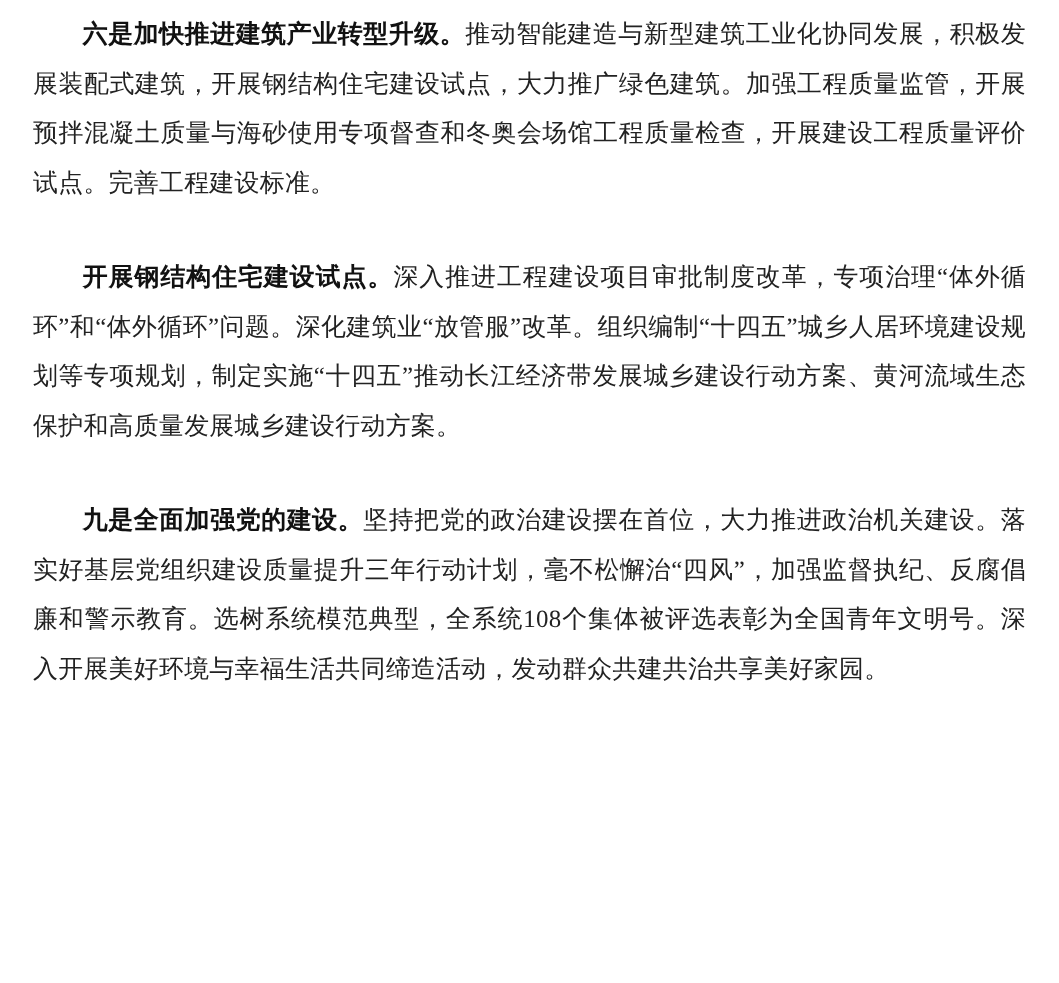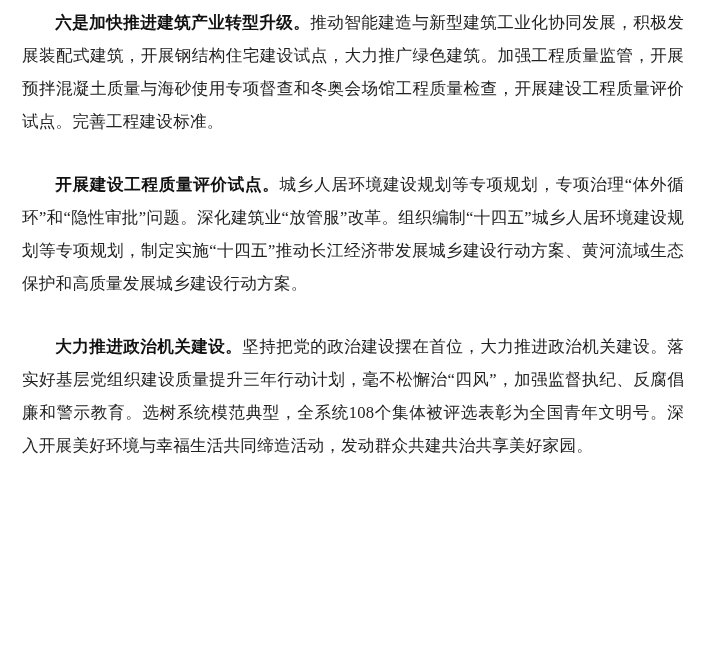--- a/index.html
+++ b/index.html
@@ -39,17 +39,17 @@
   }
 </style>
 </head>
 <body>
 
 <div class="page">
 
   <p class="para"><span class="lead">六是加快推进建筑产业转型升级。</span><span>推动智能建造与新型建筑工业化协同发展，积极发展装配式建筑，开展钢结构住宅建设试点，大力推广绿色建筑。加强工程质量监管，开展预拌混凝土质量与海砂使用专项督查和冬奥会场馆工程质量检查，开展建设工程质量评价试点。完善工程建设标准。</span></p>
 
 
-  <p class="para"><span class="lead">开展建设工程质量评价试点。</span><span>城乡人居环境建设规划等专项规划，专项治理“体外循环”和“隐性审批”问题。深化建筑业“放管服”改革。组织编制“十四五”城乡人居环境建设规划等专项规划，制定实施“十四五”推动长江经济带发展城乡建设行动方案、黄河流域生态保护和高质量发展城乡建设行动方案。</span></p>
+  <p class="para"><span class="lead">开展钢结构住宅建设试点。</span><span>深入推进工程建设项目审批制度改革，专项治理“体外循环”和“体外循环”问题。深化建筑业“放管服”改革。组织编制“十四五”城乡人居环境建设规划等专项规划，制定实施“十四五”推动长江经济带发展城乡建设行动方案、黄河流域生态保护和高质量发展城乡建设行动方案。</span></p>
 
-  <p class="para"><span class="lead">大力推进政治机关建设。</span><span>坚持把党的政治建设摆在首位，大力推进政治机关建设。落实好基层党组织建设质量提升三年行动计划，毫不松懈治“四风”，加强监督执纪、反腐倡廉和警示教育。选树系统模范典型，全系统108个集体被评选表彰为全国青年文明号。深入开展美好环境与幸福生活共同缔造活动，发动群众共建共治共享美好家园。</span></p>
+  <p class="para"><span class="lead">九是全面加强党的建设。</span><span>坚持把党的政治建设摆在首位，大力推进政治机关建设。落实好基层党组织建设质量提升三年行动计划，毫不松懈治“四风”，加强监督执纪、反腐倡廉和警示教育。选树系统模范典型，全系统108个集体被评选表彰为全国青年文明号。深入开展美好环境与幸福生活共同缔造活动，发动群众共建共治共享美好家园。</span></p>
 
 </div>
 
 </body></html>

